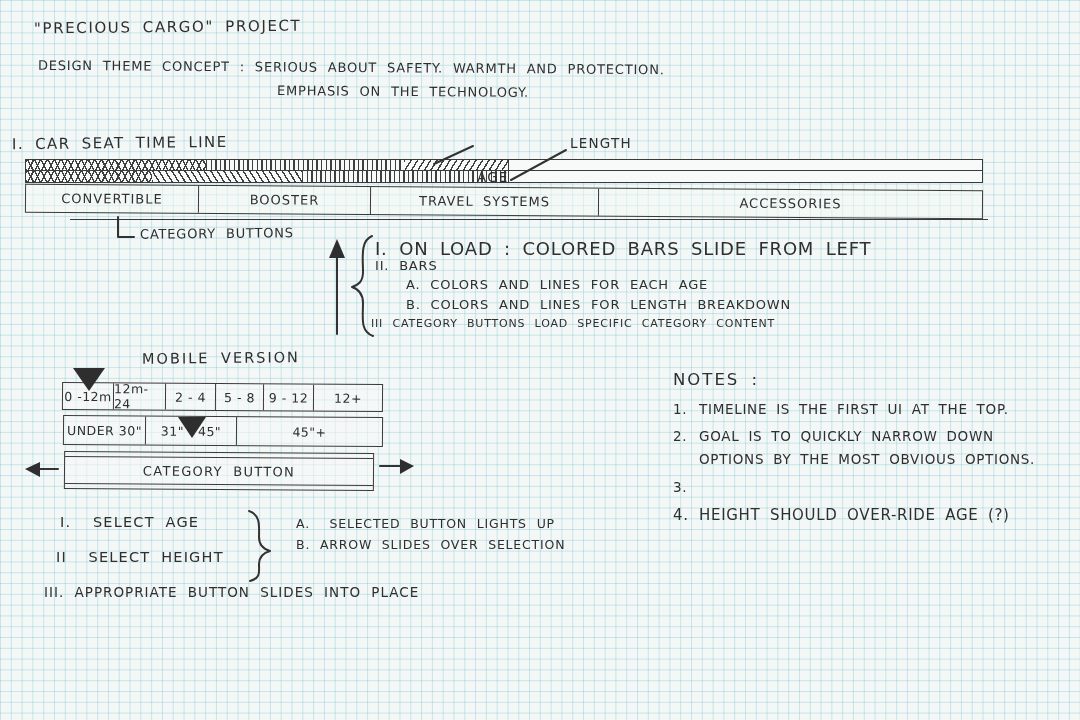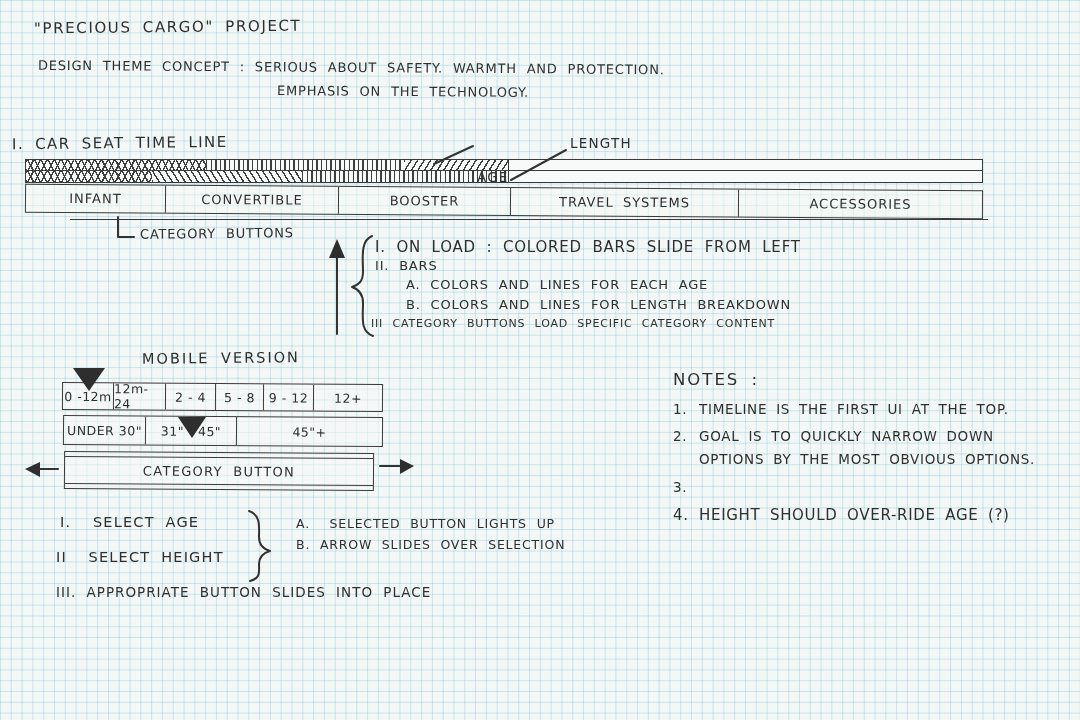--- a/index.html
+++ b/index.html
@@ -61,31 +61,30 @@
     <div class="seg hatch-diag-r" style="width:150px"></div>
     <div class="seg hatch-vert hatch-end" style="width:207px"></div>
     <div class="seg" style="flex:1"></div>
   </div>
 </div>
 
 <div class="hand" style="left:477px;top:133px;font-size:13.5px;letter-spacing:1.2px;margin-top:36px;">AGE</div>
 <div class="hand" style="left:570px;top:135px;font-size:13.5px;letter-spacing:1.2px;">LENGTH</div>
 
 <div class="btnrow t2" style="left:25px;top:187px;width:958px;height:29px;">
-  <div class="btncell" style="width:140px">INFANT</div>
   <div class="btncell" style="width:173px">CONVERTIBLE</div>
   <div class="btncell" style="width:172px">BOOSTER</div>
   <div class="btncell" style="width:228px">TRAVEL SYSTEMS</div>
   <div class="btncell" style="flex:1">ACCESSORIES</div>
 </div>
 <div class="inner-line" style="left:70px;top:219px;width:918px;"></div>
 
 <div class="hand t1" style="left:140px;top:226px;font-size:13px;">CATEGORY BUTTONS</div>
 
-<div class="hand" style="left:375px;top:238px;font-size:15px;text-align:center;"><span class="list-num">I.</span>&nbsp;<span>ON LOAD : COLORED BARS SLIDE FROM LEFT</span></div>
+<div class="hand" style="left:375px;top:238px;font-size:18px;text-align:center;"><span class="list-num">I.</span>&nbsp;<span>ON LOAD : COLORED BARS SLIDE FROM LEFT</span></div>
 <div class="hand" style="left:375px;top:258px;font-size:13px;"><span class="list-num">II.</span>&nbsp;<span>BARS</span></div>
 <div class="hand" style="left:406px;top:277px;font-size:13px;"><span class="list-num">A.</span>&nbsp;<span>COLORS AND LINES FOR EACH AGE</span></div>
 <div class="hand" style="left:406px;top:297px;font-size:13px;"><span class="list-num">B.</span>&nbsp;<span>COLORS AND LINES FOR LENGTH BREAKDOWN</span></div>
 <div class="hand" style="left:371px;top:317px;font-size:11px;"><span class="list-num">III</span>&nbsp;<span>CATEGORY BUTTONS LOAD SPECIFIC CATEGORY CONTENT</span></div>
 
 <div class="hand t1" style="left:142px;top:350px;font-size:14.5px;letter-spacing:2px;">MOBILE VERSION</div>
 
 <div class="cellrow t2" style="left:62px;top:383px;width:321px;height:28px;">
   <div class="cell" style="width:51px">0 -12m</div>
   <div class="cell" style="width:52px">12m-24</div>
@@ -102,21 +101,21 @@
 </div>
 
 <div class="box t2" style="left:64px;top:452px;width:310px;height:38px;background:rgba(247,250,249,0.5);">
   <div style="position:absolute;left:0;right:0;top:4px;bottom:4px;border-top:1.5px solid #3a3a3a;border-bottom:1.5px solid #3a3a3a;display:flex;align-items:center;justify-content:center;">
     <span class="hand" style="position:static;font-size:13px;letter-spacing:1.3px;word-spacing:5px;">CATEGORY BUTTON</span>
   </div>
 </div>
 
 <div class="hand" style="left:60px;top:514px;font-size:14.5px;letter-spacing:1.2px;"><span>I.</span>&nbsp;&nbsp;<span>SELECT AGE</span></div>
 <div class="hand" style="left:56px;top:549px;font-size:14.5px;letter-spacing:1.2px;"><span>II</span>&nbsp;&nbsp;<span>SELECT HEIGHT</span></div>
-<div class="hand" style="left:56px;top:584px;font-size:13.5px;letter-spacing:1px;"><span>III.</span>&nbsp;<span>APPROPRIATE BUTTON SLIDES INTO PLACE</span></div>
+<div class="hand" style="left:44px;top:584px;font-size:13.5px;letter-spacing:1px;"><span>III.</span>&nbsp;<span>APPROPRIATE BUTTON SLIDES INTO PLACE</span></div>
 
 <div class="hand" style="left:296px;top:516px;font-size:12.5px;"><span>A.</span>&nbsp;&nbsp;<span>SELECTED BUTTON LIGHTS UP</span></div>
 <div class="hand" style="left:296px;top:537px;font-size:12.5px;text-align:right;"><span>B.</span>&nbsp;<span>ARROW SLIDES OVER SELECTION</span></div>
 
 <div style="position:absolute;left:673px;top:370px;width:372px;">
   <div class="hand" style="position:static;font-size:16.5px;letter-spacing:2px;margin-bottom:9px;">NOTES :</div>
   <div class="notes-item">
       <span class="n">1.</span>
       <span class="t">TIMELINE IS THE FIRST UI AT THE TOP.</span>
     </div>

